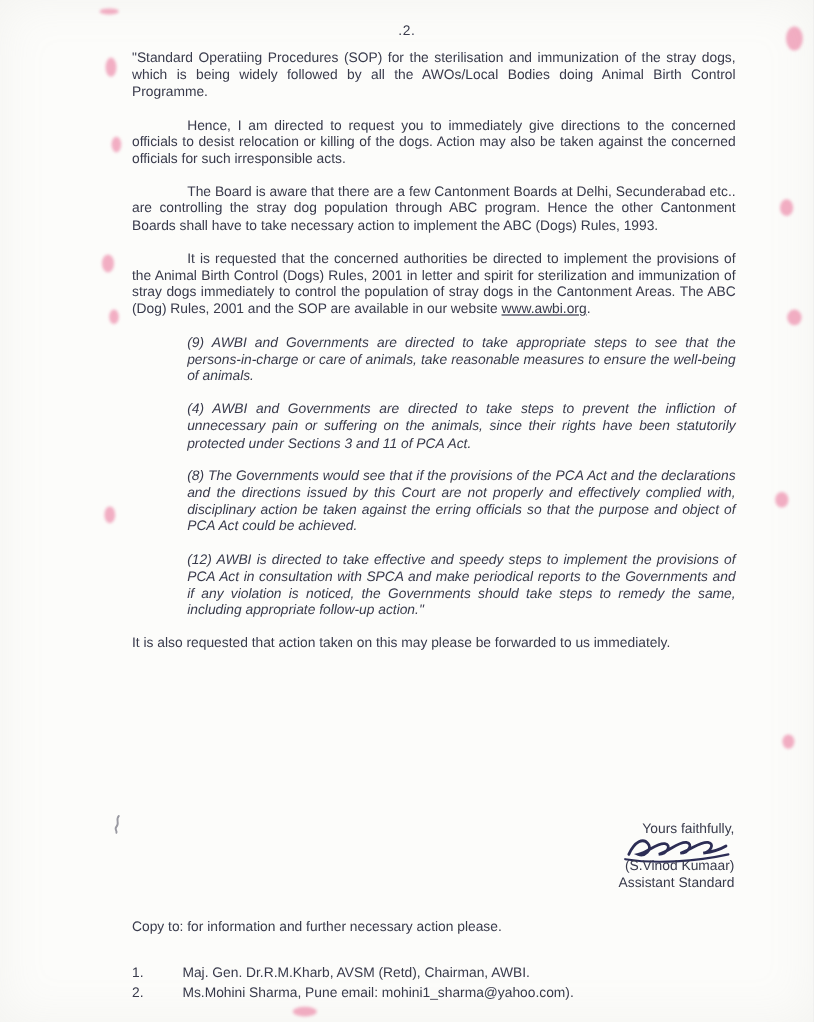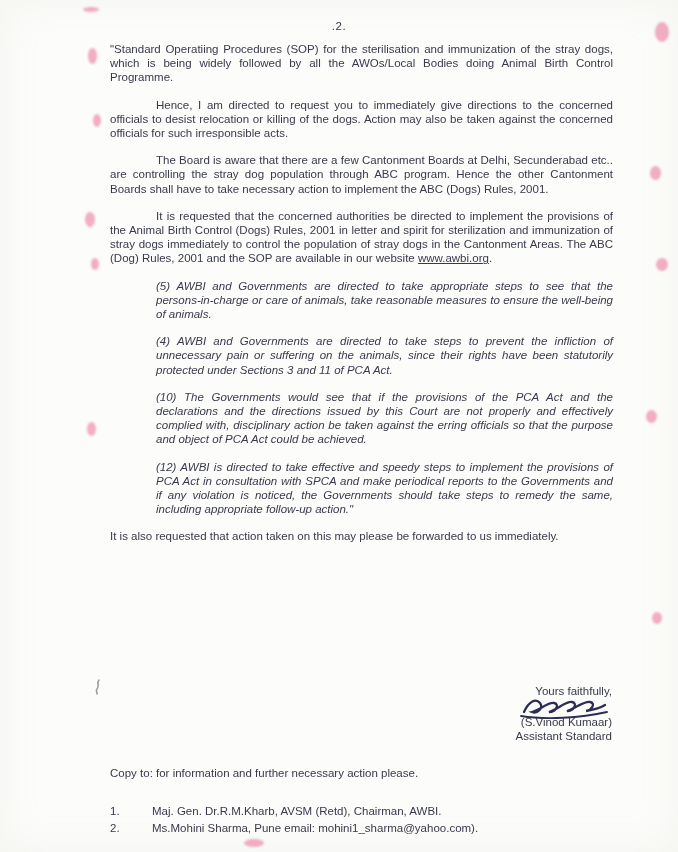--- a/index.html
+++ b/index.html
@@ -87,26 +87,26 @@
 </head>
 <body>
 
 <div class="page">
 
   <div class="page-number">.2.</div>
 
   <div class="content">
     <p class="para">"Standard Operatiing Procedures (SOP) for the sterilisation and immunization of the stray dogs, which is being widely followed by all the AWOs/Local Bodies doing Animal Birth Control Programme.</p>
     <p class="para indent">Hence, I am directed to request you to immediately give directions to the concerned officials to desist relocation or killing of the dogs. Action may also be taken against the concerned officials for such irresponsible acts.</p>
-    <p class="para indent">The Board is aware that there are a few Cantonment Boards at Delhi, Secunderabad etc.. are controlling the stray dog population through ABC program. Hence the other Cantonment Boards shall have to take necessary action to implement the ABC (Dogs) Rules, 2001.</p>
+    <p class="para indent">The Board is aware that there are a few Cantonment Boards at Delhi, Secunderabad etc.. are controlling the stray dog population through ABC program. Hence the other Cantonment Boards shall have to take necessary action to implement the ABC (Dogs) Rules, 1993.</p>
     <p class="para indent"><span>It is requested that the concerned authorities be directed to implement the provisions of the Animal Birth Control (Dogs) Rules, 2001 in letter and spirit for sterilization and immunization of stray dogs immediately to control the population of stray dogs in the Cantonment Areas. The ABC (Dog) Rules, 2001 and the SOP are available in our website </span><a class="awbi-link">www.awbi.org</a><span>.</span></p>
 
-    <p class="quote">(5) AWBI and Governments are directed to take appropriate steps to see that the persons-in-charge or care of animals, take reasonable measures to ensure the well-being of animals.</p>
+    <p class="quote">(9) AWBI and Governments are directed to take appropriate steps to see that the persons-in-charge or care of animals, take reasonable measures to ensure the well-being of animals.</p>
     <p class="quote">(4) AWBI and Governments are directed to take steps to prevent the infliction of unnecessary pain or suffering on the animals, since their rights have been statutorily protected under Sections 3 and 11 of PCA Act.</p>
-    <p class="quote">(10) The Governments would see that if the provisions of the PCA Act and the declarations and the directions issued by this Court are not properly and effectively complied with, disciplinary action be taken against the erring officials so that the purpose and object of PCA Act could be achieved.</p>
+    <p class="quote">(8) The Governments would see that if the provisions of the PCA Act and the declarations and the directions issued by this Court are not properly and effectively complied with, disciplinary action be taken against the erring officials so that the purpose and object of PCA Act could be achieved.</p>
     <p class="quote">(12) AWBI is directed to take effective and speedy steps to implement the provisions of PCA Act in consultation with SPCA and make periodical reports to the Governments and if any violation is noticed, the Governments should take steps to remedy the same, including appropriate follow-up action."</p>
 
     <p class="para closing">It is also requested that action taken on this may please be forwarded to us immediately.</p>
   </div>
 
   <svg class="pencil-mark" width="12" height="18" viewBox="0 0 12 18">
     <path d="M7 2 C4 5 8 8 5 11 C3 13 6 15 5 16" stroke="#9a9aa2" stroke-width="1.6" fill="none" stroke-linecap="round"></path>
   </svg>
 
   <div class="sig-block">

